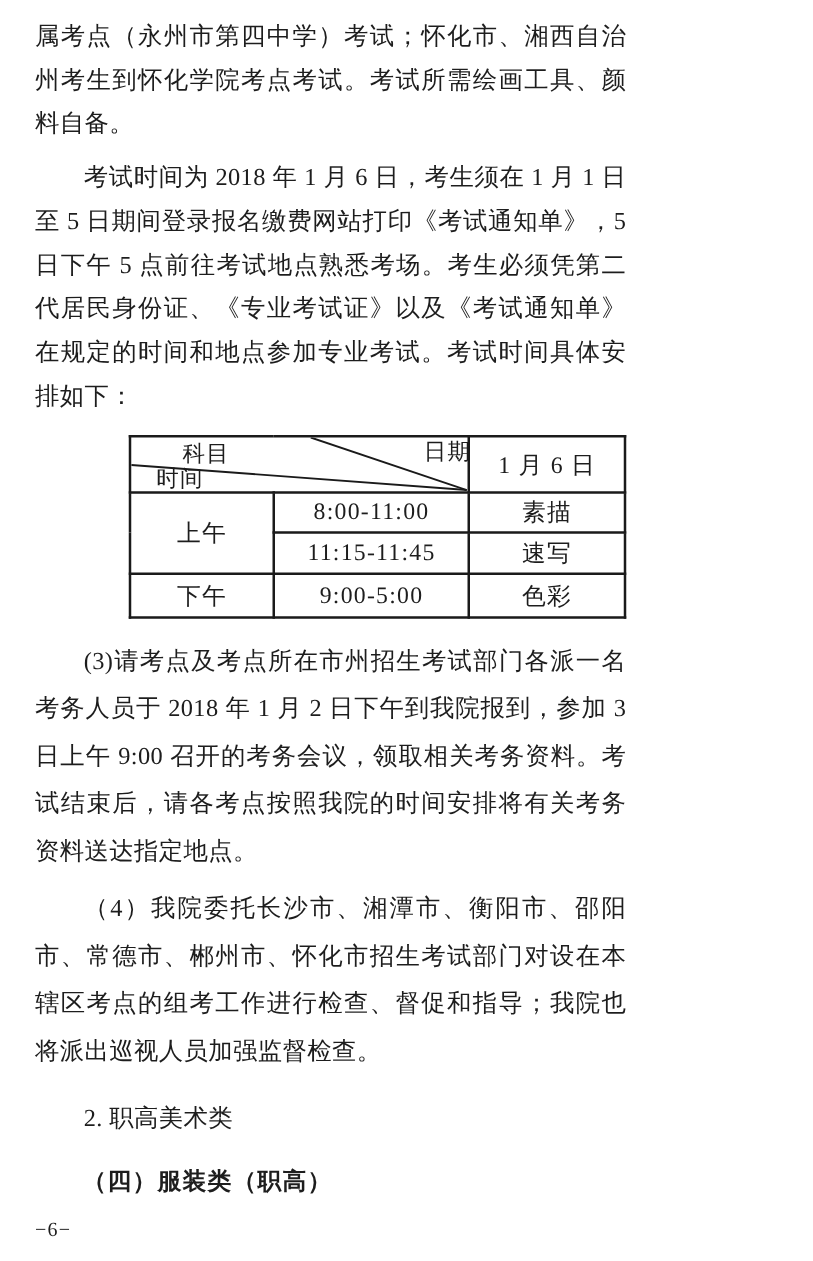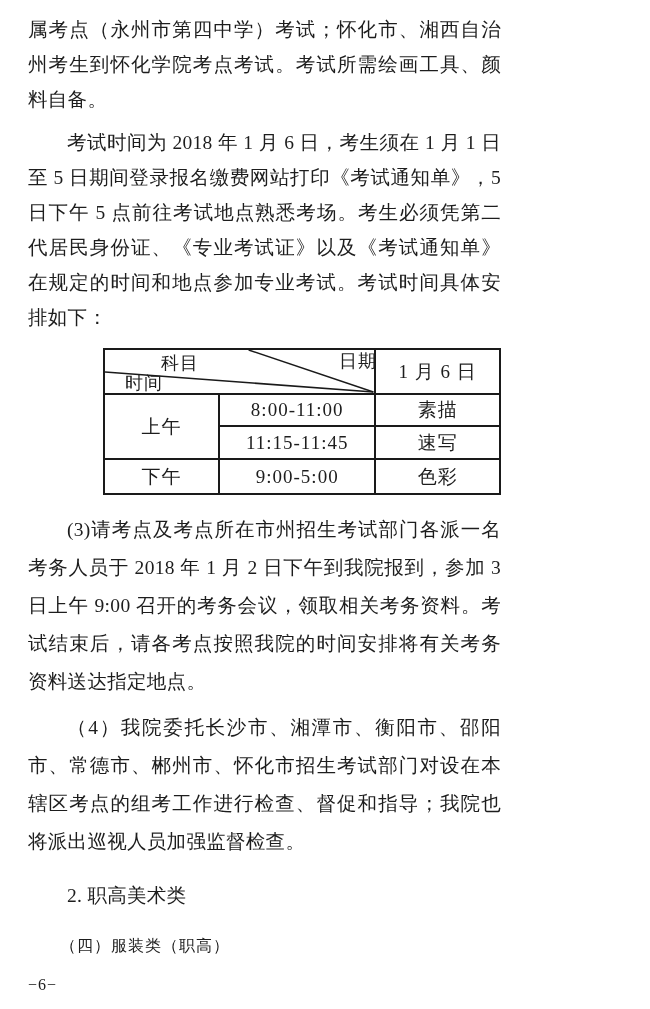--- a/index.html
+++ b/index.html
@@ -23,22 +23,22 @@
     text-align:justify;
     letter-spacing:0.3px;
   }
   .s1 { line-height:35px; }
   .s2 { line-height:38px; }
   .indent { text-indent:2em; }
   .gap-sm { margin-top:8px; }
   .gap-md { margin-top:16px; }
   .heading-bold {
     margin-top:12px;
-    font-weight:normal;
-    font-size:16px;
+    font-weight:bold;
+    font-size:19px;
     letter-spacing:1px;
   }
   
   .exam-table {
     border-collapse:collapse;
     table-layout:fixed;
     margin:13px 0 0 75px;
   }
   .exam-table td {
     border:2px solid #1a1a1a;
@@ -62,21 +62,21 @@
     width:100%; height:100%;
     display:block;
   }
   .diag-lbl {
     position:absolute;
     font-size:18px;
     line-height:20px;
     letter-spacing:1px;
     white-space:nowrap;
   }
-  .lbl-subject { left:56px; top:3px;text-align:right; }
+  .lbl-subject { left:41px; top:3px;text-align:right; }
   .lbl-date    { left:234px; top:1px; }
   .lbl-time    { left:20px;  top:23px; }
   .page-number {
     position:absolute;
     left:28px; bottom:15px;
     font-size:16px;
     letter-spacing:1px;
   }
 </style>
 </head>

